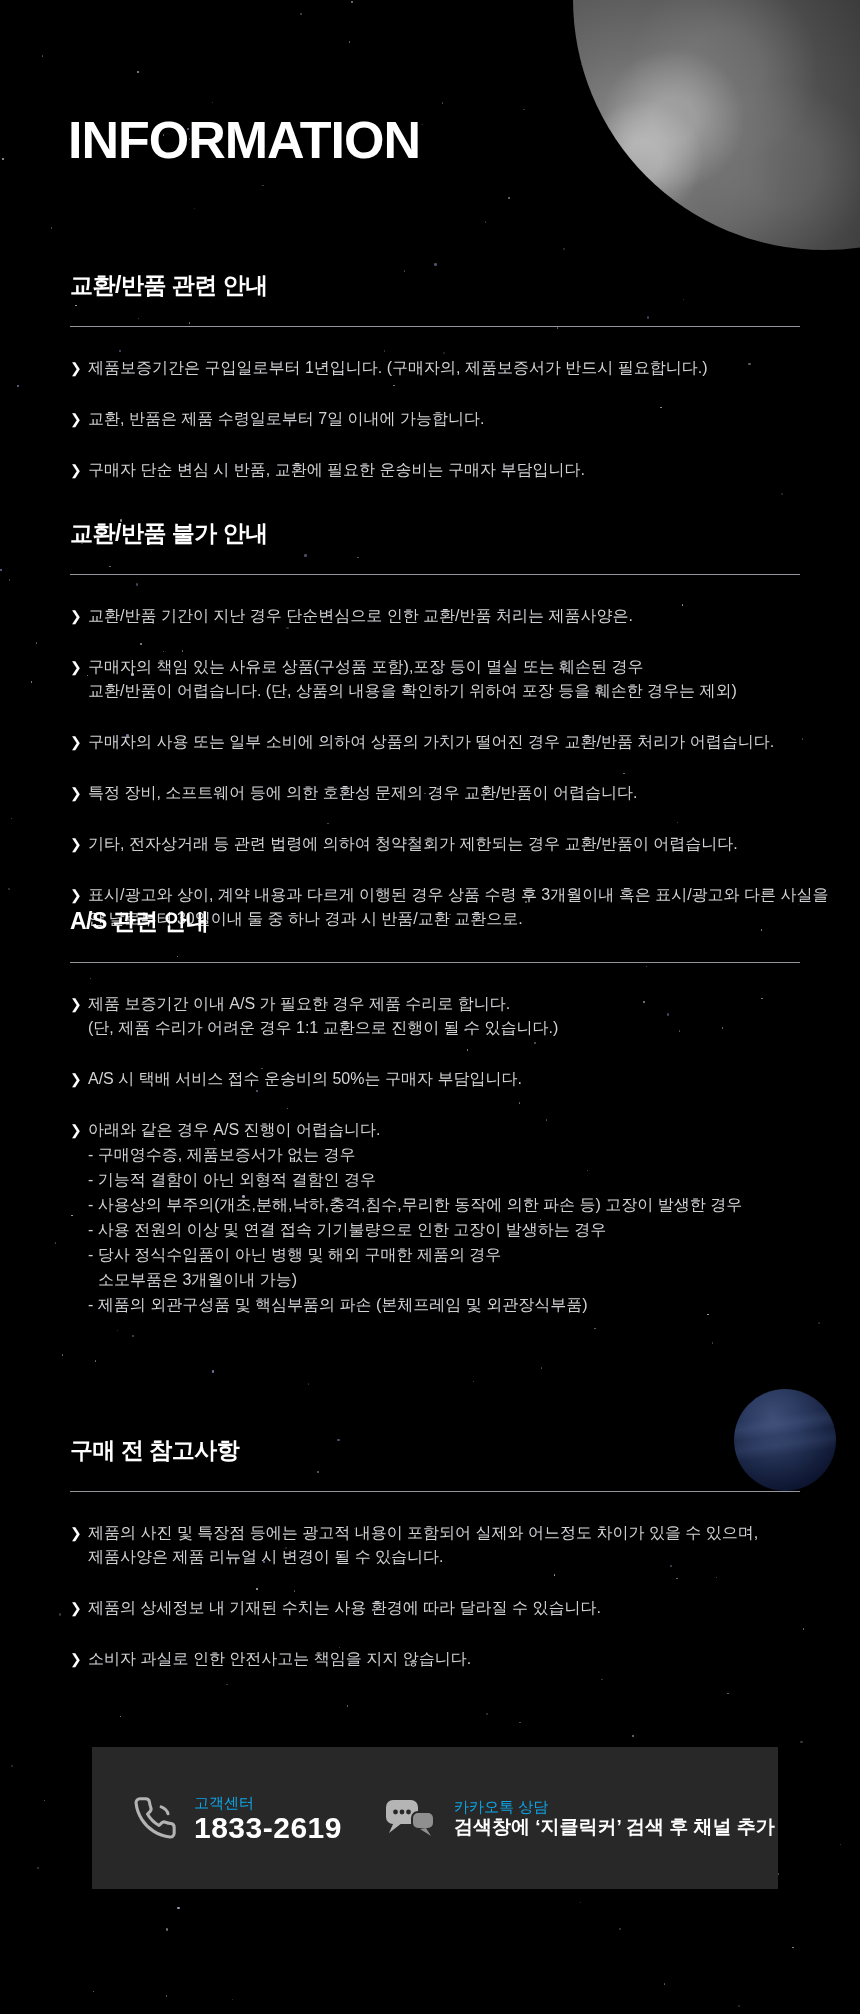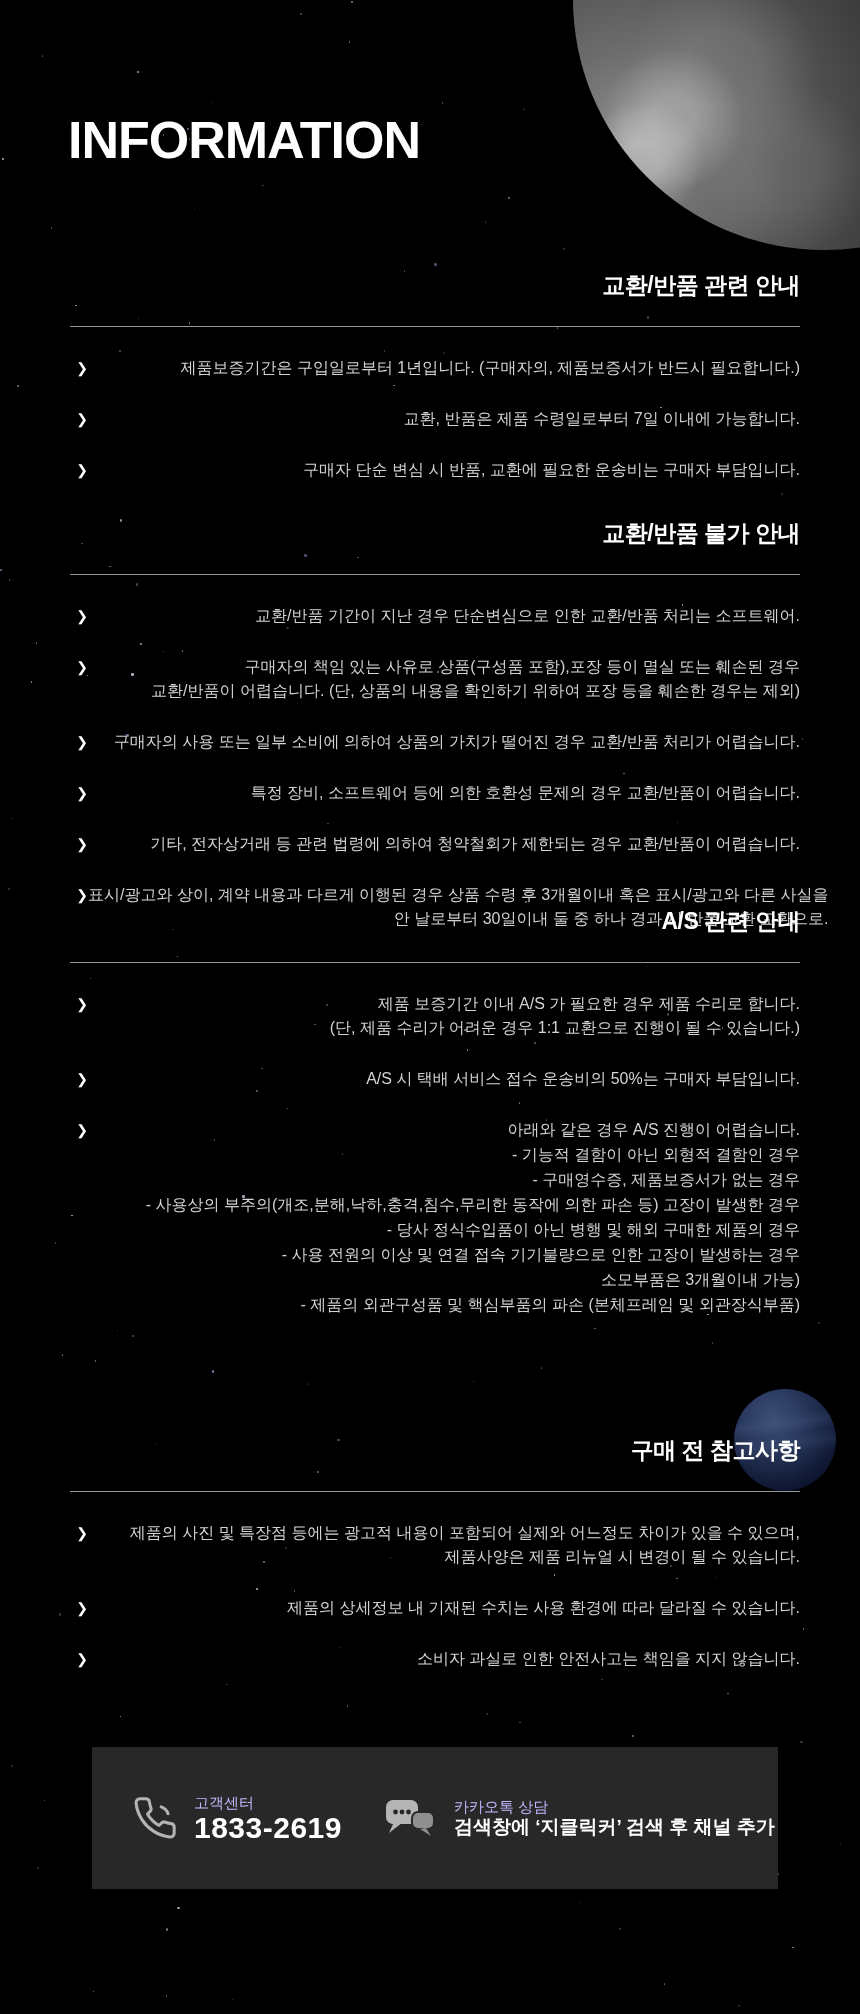--- a/index.html
+++ b/index.html
@@ -32,21 +32,21 @@
       linear-gradient(172deg, transparent 28%, rgba(105,125,175,.14) 36%, transparent 45%, rgba(105,125,175,.12) 54%, transparent 63%),
       radial-gradient(circle at 38% 28%, #3e4d75 0%, #2c3b61 28%, #1c2848 52%, #0d1530 76%, #040710 97%);
   }
 
   .title{
     position:absolute;left:68px;top:112px;margin:0;z-index:2;
     font-size:52px;font-weight:800;letter-spacing:-1px;color:#fff;line-height:1.1;
   }
 
   .sections{position:absolute;left:70px;width:730px;top:0;z-index:2;}
-  .section{position:absolute;left:0;width:730px;text-align:right;}
+  .section{position:absolute;left:0;width:730px;}
   .section:nth-child(1){top:268px;}
   .section:nth-child(2){top:516px;}
   .section:nth-child(3){top:904px;}
   .section:nth-child(4){top:1433px;}
   .section-heading{
     margin:0;font-size:23px;font-weight:700;color:#fff;line-height:34px;letter-spacing:-0.5px;
   }
   .divider{border-top:1px solid #95959b;margin-top:24px;height:0;}
   .bullets{margin-top:29px;}
   .bullet{display:flex;margin-bottom:27px;color:#d3d3d6;font-size:16px;line-height:24px;}
@@ -60,21 +60,21 @@
     position:absolute;left:92px;top:1747px;width:686px;height:142px;
     background:#282828;z-index:2;
     display:flex;align-items:center;
     padding-left:40px;box-sizing:border-box;
   }
   .contact-group{display:flex;align-items:center;}
   .contact-group.kakao{margin-left:40px;}
   .icon{display:inline-flex;align-items:center;justify-content:center;}
   .icon.phone{width:46px;height:46px;margin-right:16px;}
   .icon.chat{width:56px;height:48px;margin-right:16px;}
-  .contact-label{font-size:15px;color:#c4b5fd;}
+  .contact-label{font-size:15px;color:#0ea5e9;}
   .contact-number{font-size:30px;font-weight:800;color:#fff;letter-spacing:0.5px;line-height:1;}
   .contact-kakao-text{font-size:19px;font-weight:700;color:#fff;line-height:1.1;}
 </style>
 </head>
 <body>
 
 <div class="stars">
     <div class="star" style="width: 1.5px; height: 1.5px; left: 256.171px; top: 1090.01px; background: rgb(143, 147, 192); opacity: 0.65;"></div>
     <div class="star" style="width: 1.5px; height: 1.5px; left: 744.629px; top: 1839.81px; background: rgb(207, 210, 232); opacity: 0.85;"></div>
     <div class="star" style="width: 1.5px; height: 1.5px; left: 165.512px; top: 1995.45px; background: rgb(207, 210, 232); opacity: 0.48;"></div>
@@ -266,21 +266,21 @@
   </div>
       </div>
   </section>
     <section class="section">
     <h2 class="section-heading">교환/반품 불가 안내</h2>
     <div class="divider"></div>
     <div class="bullets">
         <div class="bullet">
     <span class="arrow">❯</span>
     <div class="lines">
-            <div class="line">교환/반품 기간이 지난 경우 단순변심으로 인한 교환/반품 처리는 소프트웨어.</div>
+            <div class="line">교환/반품 기간이 지난 경우 단순변심으로 인한 교환/반품 처리는 제품사양은.</div>
           </div>
   </div>
         <div class="bullet">
     <span class="arrow">❯</span>
     <div class="lines">
             <div class="line">구매자의 책임 있는 사유로 상품(구성품 포함),포장 등이 멸실 또는 훼손된 경우</div>
             <div class="line">교환/반품이 어렵습니다. (단, 상품의 내용을 확인하기 위하여 포장 등을 훼손한 경우는 제외)</div>
           </div>
   </div>
         <div class="bullet">
@@ -324,25 +324,25 @@
         <div class="bullet">
     <span class="arrow">❯</span>
     <div class="lines">
             <div class="line">A/S 시 택배 서비스 접수 운송비의 50%는 구매자 부담입니다.</div>
           </div>
   </div>
         <div class="bullet">
     <span class="arrow">❯</span>
     <div class="lines">
             <div class="line">아래와 같은 경우 A/S 진행이 어렵습니다.</div>
+            <div class="sub-line">- 구매영수증, 제품보증서가 없는 경우</div>
             <div class="sub-line">- 기능적 결함이 아닌 외형적 결함인 경우</div>
-            <div class="sub-line">- 구매영수증, 제품보증서가 없는 경우</div>
             <div class="sub-line">- 사용상의 부주의(개조,분해,낙하,충격,침수,무리한 동작에 의한 파손 등) 고장이 발생한 경우</div>
+            <div class="sub-line">- 사용 전원의 이상 및 연결 접속 기기불량으로 인한 고장이 발생하는 경우</div>
             <div class="sub-line">- 당사 정식수입품이 아닌 병행 및 해외 구매한 제품의 경우</div>
-            <div class="sub-line">- 사용 전원의 이상 및 연결 접속 기기불량으로 인한 고장이 발생하는 경우</div>
             <div class="sub-line cont">소모부품은 3개월이내 가능)</div>
             <div class="sub-line">- 제품의 외관구성품 및 핵심부품의 파손 (본체프레임 및 외관장식부품)</div>
           </div>
   </div>
       </div>
   </section>
     <section class="section">
     <h2 class="section-heading">구매 전 참고사항</h2>
     <div class="divider"></div>
     <div class="bullets">

